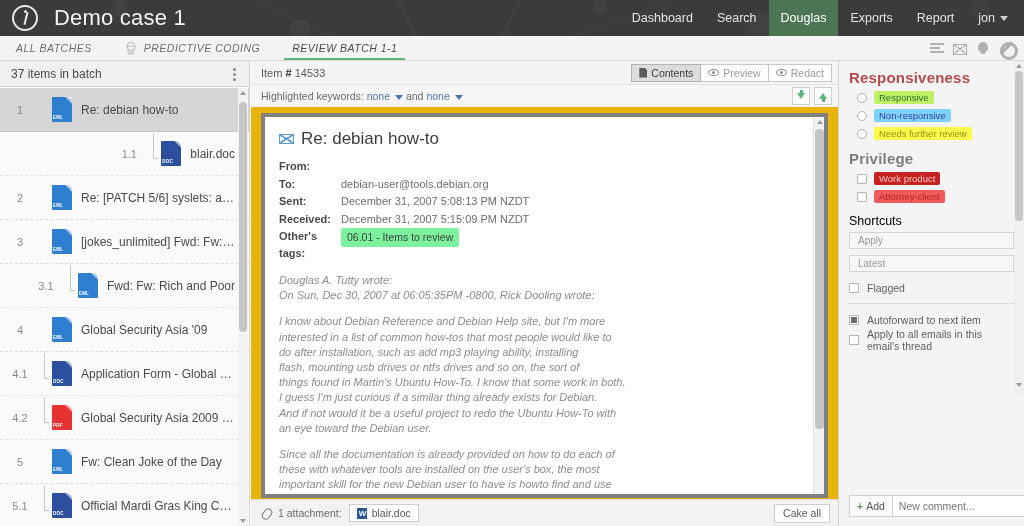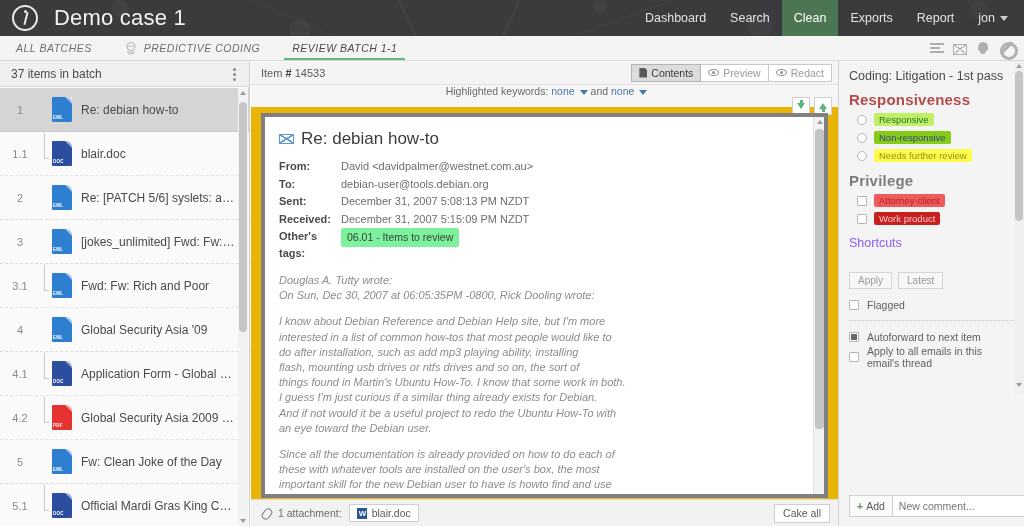--- a/index.html
+++ b/index.html
@@ -122,21 +122,21 @@
   }
   #batch-menu span:nth-child(1){ top: 1px; }
   #batch-menu span:nth-child(2){ top: 6px; }
   #batch-menu span:nth-child(3){ top: 11px; }
   #doc-list { position: absolute; top: 27px; left: 0; right: 0; bottom: 0; overflow: hidden; }
   .doc-row {
     height: 44px; display: flex; align-items: center;
     border-bottom: 1px dashed #dcdcdc; cursor: pointer; background: #fafafa;
     position: relative;
   }
-  .doc-row.child { border-bottom: 1px dashed #e4e4e4; }
+  .doc-row.child { border-bottom: 1px dashed #e4e4e4; justify-content: flex-end; }
   .doc-row.selected { background: #d5d5d5; border-bottom: 1px solid #c7c7c7; }
   .doc-num {
     width: 40px; text-align: center; font-size: 11px; color: #8a8a8a; flex: none;
   }
   .tree-elbow {
     width: 12px; height: 30px; flex: none; position: relative;
   }
   .doc-row.child .tree-elbow:before {
     content: ""; position: absolute; left: 4px; top: -6px; width: 1px; height: 26px;
     background: #c9c9c9;
@@ -205,21 +205,20 @@
     width: 11px; height: 7px; border: 1.3px solid #8e8e8e; border-radius: 50%;
     display: inline-block; position: relative;
   }
   .ic-eye:after {
     content: ""; position: absolute; left: 3px; top: 1px; width: 3px; height: 3px;
     background: #8e8e8e; border-radius: 50%;
   }
   #kw-bar {
     height: 22px; display: flex; align-items: center; padding: 0 6px 0 10px;
     background: #f6f6f6;
-    flex-direction: column;
   }
   #kw-text { font-size: 10.5px; color: #6a6a6a; }
   .kw-link { color: #4b77a8; cursor: pointer; }
   #kw-nav { margin-left: auto; display: flex; gap: 4px; }
   .kw-arrow-btn {
     width: 18px; height: 18px; border: 1px solid #cfcfcf; background: #fff;
     display: flex; align-items: center; justify-content: center; cursor: pointer;
   }
   .arr {
     width: 0; height: 0; border-left: 4px solid transparent; border-right: 4px solid transparent;
@@ -321,29 +320,29 @@
     background: #fff; flex: none; cursor: pointer; position: relative;
   }
   .cbox.checked:after {
     content: ""; position: absolute; left: 1px; top: 1px; width: 6px; height: 6px;
     background: #6b6b6b;
   }
   .chip {
     font-size: 9.5px; padding: 1px 5px; border-radius: 2px; white-space: nowrap;
   }
   .chip-responsive    { background: #bef264; color: #2f6f33; }
-  .chip-nonresponsive { background: #84cc16; color: #3a3a9a; }
+  .chip-nonresponsive { background: #7dd3fc; color: #3a3a9a; }
   .chip-needs         { background: #fcfa4a; color: #93911a; }
   .chip-attyclient    { background: #f05a5a; color: #b02424; }
   .chip-workproduct   { background: #c81f1f; color: #f3c9c9; }
   .chip-confidential  { background: #d2a3f2; color: #7c3fb0; }
   .chip-attyeyes      { background: #a13fd8; color: #efd9ff; }
   .grp-block { margin-bottom: 9px; }
-  .sec-title { font-size: 12.5px; color: #8b5cf6; margin: 10px 0 22px 0; }
-  #shortcut-btns { display: flex; gap: 6px; margin-bottom: 8px; }
+  .sec-title { font-size: 12.5px; color: #000000; margin: 10px 0 4px 0; }
+  #shortcut-btns { display: flex; gap: 6px; margin-bottom: 8px; flex-direction: column; }
   .sc-btn {
     height: 17px; padding: 0 8px; font-size: 10px; color: #9a9a9a;
     border: 1px solid #d5d5d5; background: #f7f7f7; display: flex; align-items: center;
     cursor: pointer;
   }
   .flat-row { display: flex; align-items: center; gap: 8px; height: 16px; margin-bottom: 4px; }
   .flat-row .lbl { font-size: 10.5px; color: #5f5f5f; }
   #dotted-sep { border-top: 1px dotted #c9c9c9; margin: 7px 0 8px 0; }
   #comment-entry {
     position: absolute; left: 10px; right: 10px; bottom: 9px; display: flex; height: 22px;
@@ -368,21 +367,21 @@
 </style>
 </head>
 <body>
 
 <div id="topbar">
   <div id="logo-mark"></div>
   <div id="app-title">Demo case 1</div>
   <div id="main-nav">
       <div class="nav-item">Dashboard</div>
       <div class="nav-item">Search</div>
-      <div class="nav-item active">Clean</div>
+      <div class="nav-item active">Douglas</div>
       <div class="nav-item">Exports</div>
       <div class="nav-item">Report</div>
       <div class="nav-item" id="nav-user">
         <span>jon</span>
         <span class="caret-down"></span>
       </div>
     </div>
 </div>
 
 <div id="subbar">
@@ -572,21 +571,20 @@
 
   <div id="doc-frame">
     <div id="doc-body">
       <div id="mail-subject">
         <span id="env-icon"></span>
         <span>Re: debian how-to</span>
       </div>
       <div id="mail-headers">
           <div class="hdr-row">
             <div class="hdr-key">From:</div>
-            <div class="hdr-val">David &lt;davidpalmer@westnet.com.au&gt;</div>
           </div>
           <div class="hdr-row">
             <div class="hdr-key">To:</div>
             <div class="hdr-val">debian-user@tools.debian.org</div>
           </div>
           <div class="hdr-row">
             <div class="hdr-key">Sent:</div>
             <div class="hdr-val">December 31, 2007 5:08:13 PM NZDT</div>
           </div>
           <div class="hdr-row">
@@ -628,46 +626,45 @@
       <span class="ic-word"></span>
       <span>blair.doc</span>
     </div>
     <div id="show-all-btn">Cake all</div>
   </div>
 </div>
 
 <div id="right-pane">
   <div id="coding-scroll">
     <div id="coding-inner">
-      <div id="coding-title">Coding: Litigation - 1st pass</div>
       <div id="coding-groups">
           <div class="grp-block">
             <div class="grp-label grp-resp">Responsiveness</div>
             <div class="opt-row">
               <span class="radio"></span>
               <span class="chip chip-responsive">Responsive</span>
             </div>
             <div class="opt-row">
               <span class="radio"></span>
               <span class="chip chip-nonresponsive">Non-responsive</span>
             </div>
             <div class="opt-row">
               <span class="radio"></span>
               <span class="chip chip-needs">Needs further review</span>
             </div>
           </div>
           <div class="grp-block">
             <div class="grp-label grp-grey">Privilege</div>
             <div class="opt-row">
               <span class="cbox"></span>
-              <span class="chip chip-attyclient">Attorney-client</span>
+              <span class="chip chip-workproduct">Work product</span>
             </div>
             <div class="opt-row">
               <span class="cbox"></span>
-              <span class="chip chip-workproduct">Work product</span>
+              <span class="chip chip-attyclient">Attorney-client</span>
             </div>
           </div>
         </div>
 
       <div>
         <div class="sec-title">Shortcuts</div>
         <div id="shortcut-btns">
             <div class="sc-btn">Apply</div>
             <div class="sc-btn">Latest</div>
           </div>

